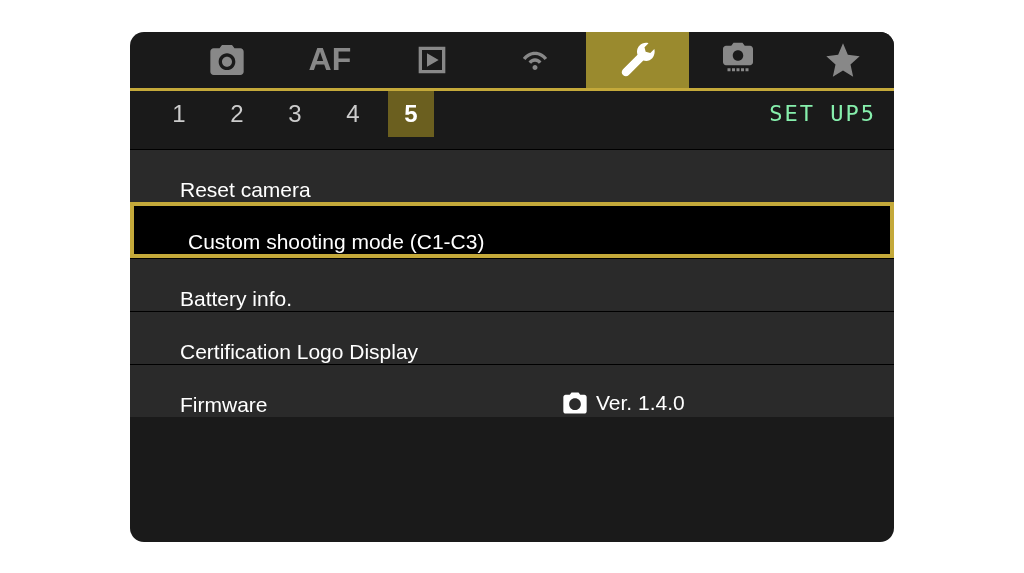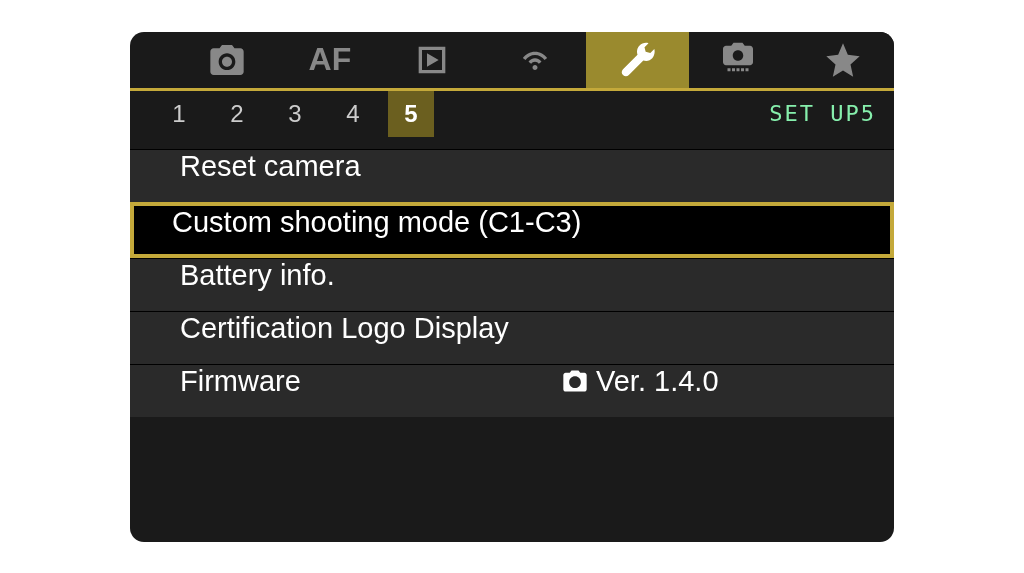--- a/index.html
+++ b/index.html
@@ -92,33 +92,33 @@
       font-size: 22px;
       letter-spacing: 2px;
       font-family: monospace;
     }
     .menu-list {
       margin-top: 12px;
     }
     .menu-item {
       height: 53px;
       display: flex;
-      align-items: flex-start;
+      align-items: flex-end;
       padding-left: 50px;
       background: #2a2a2a;
       border-top: 1px solid #000;
       color: #fff;
-      font-size: 29px;
+      font-size: 21px;
       cursor: pointer;
       position: relative;
     }
     .menu-item.selected {
       background: #000;
       border: 4px solid #c4a93a;
-      padding-left: 38px;
+      padding-left: 54px;
       height: 56px;
     }
     .firmware-val {
       position: absolute;
       left: 430px;
       display: flex;
       align-items: center;
       gap: 6px;
     }
     .firmware-val svg {

